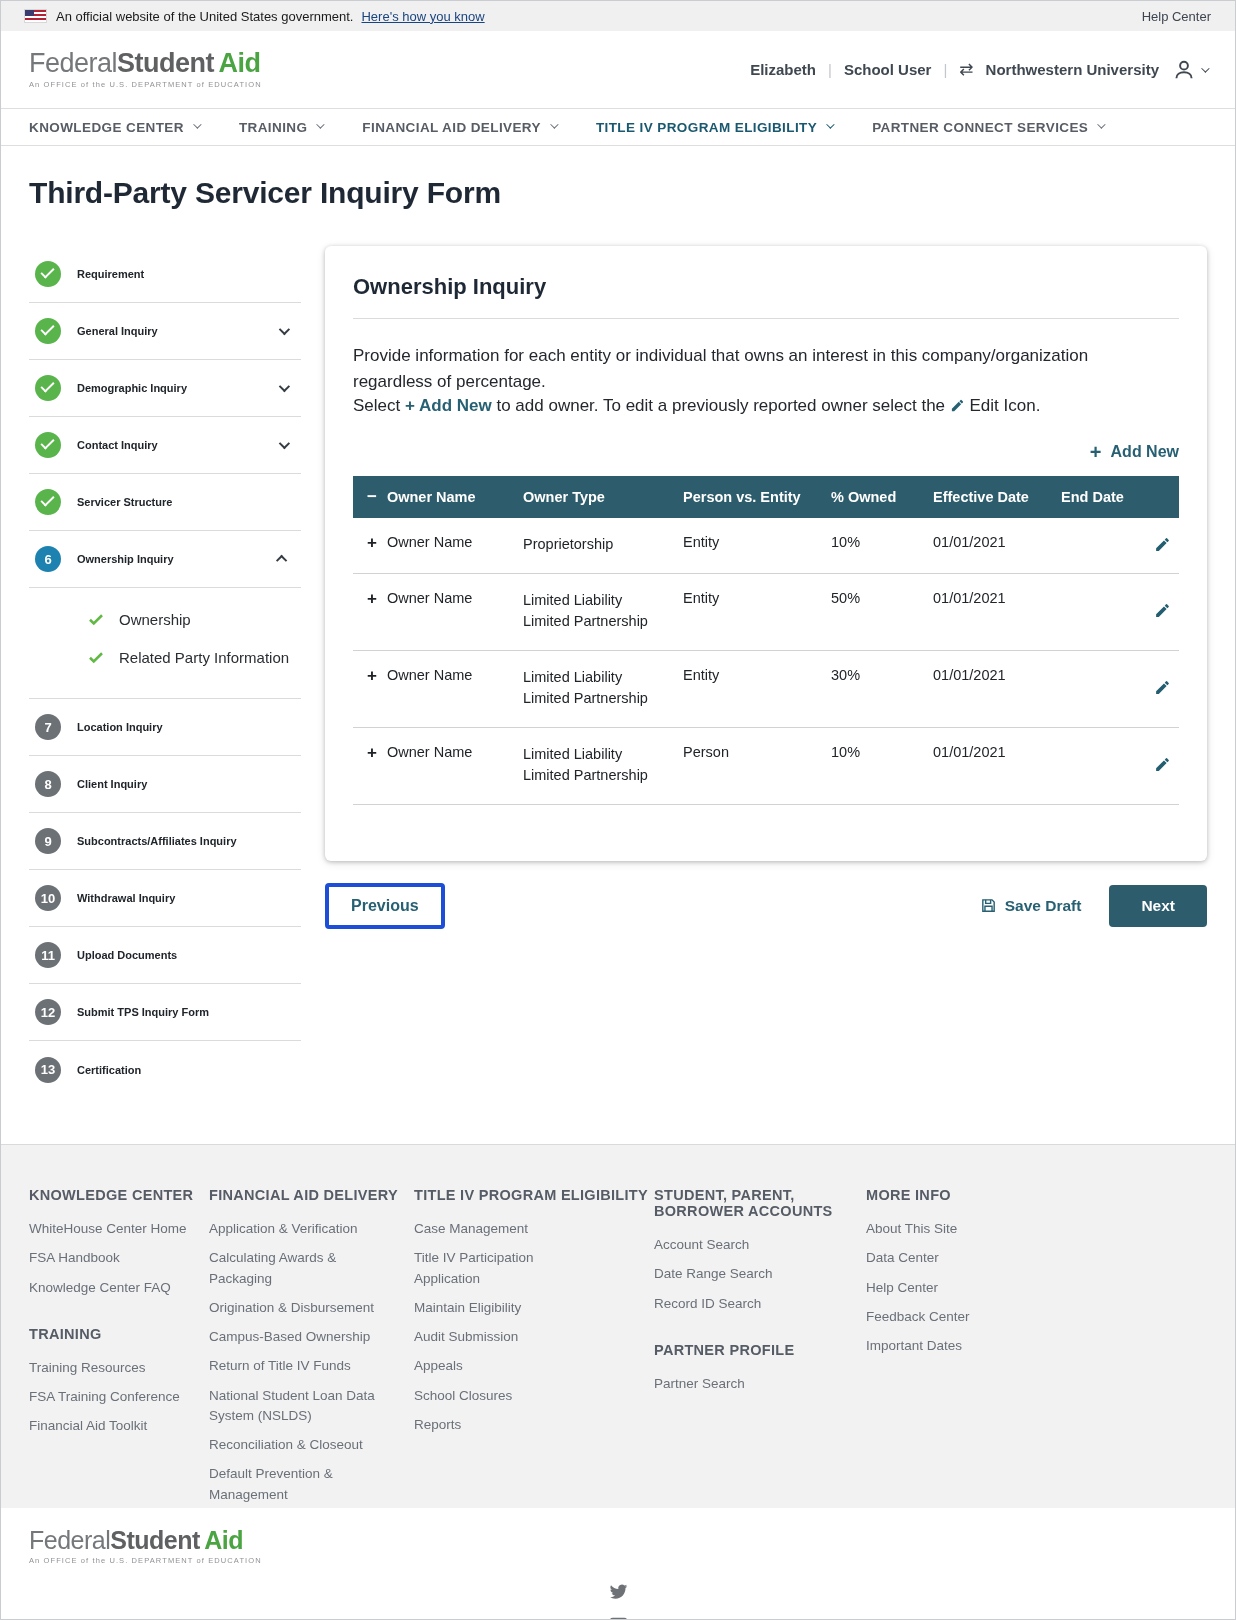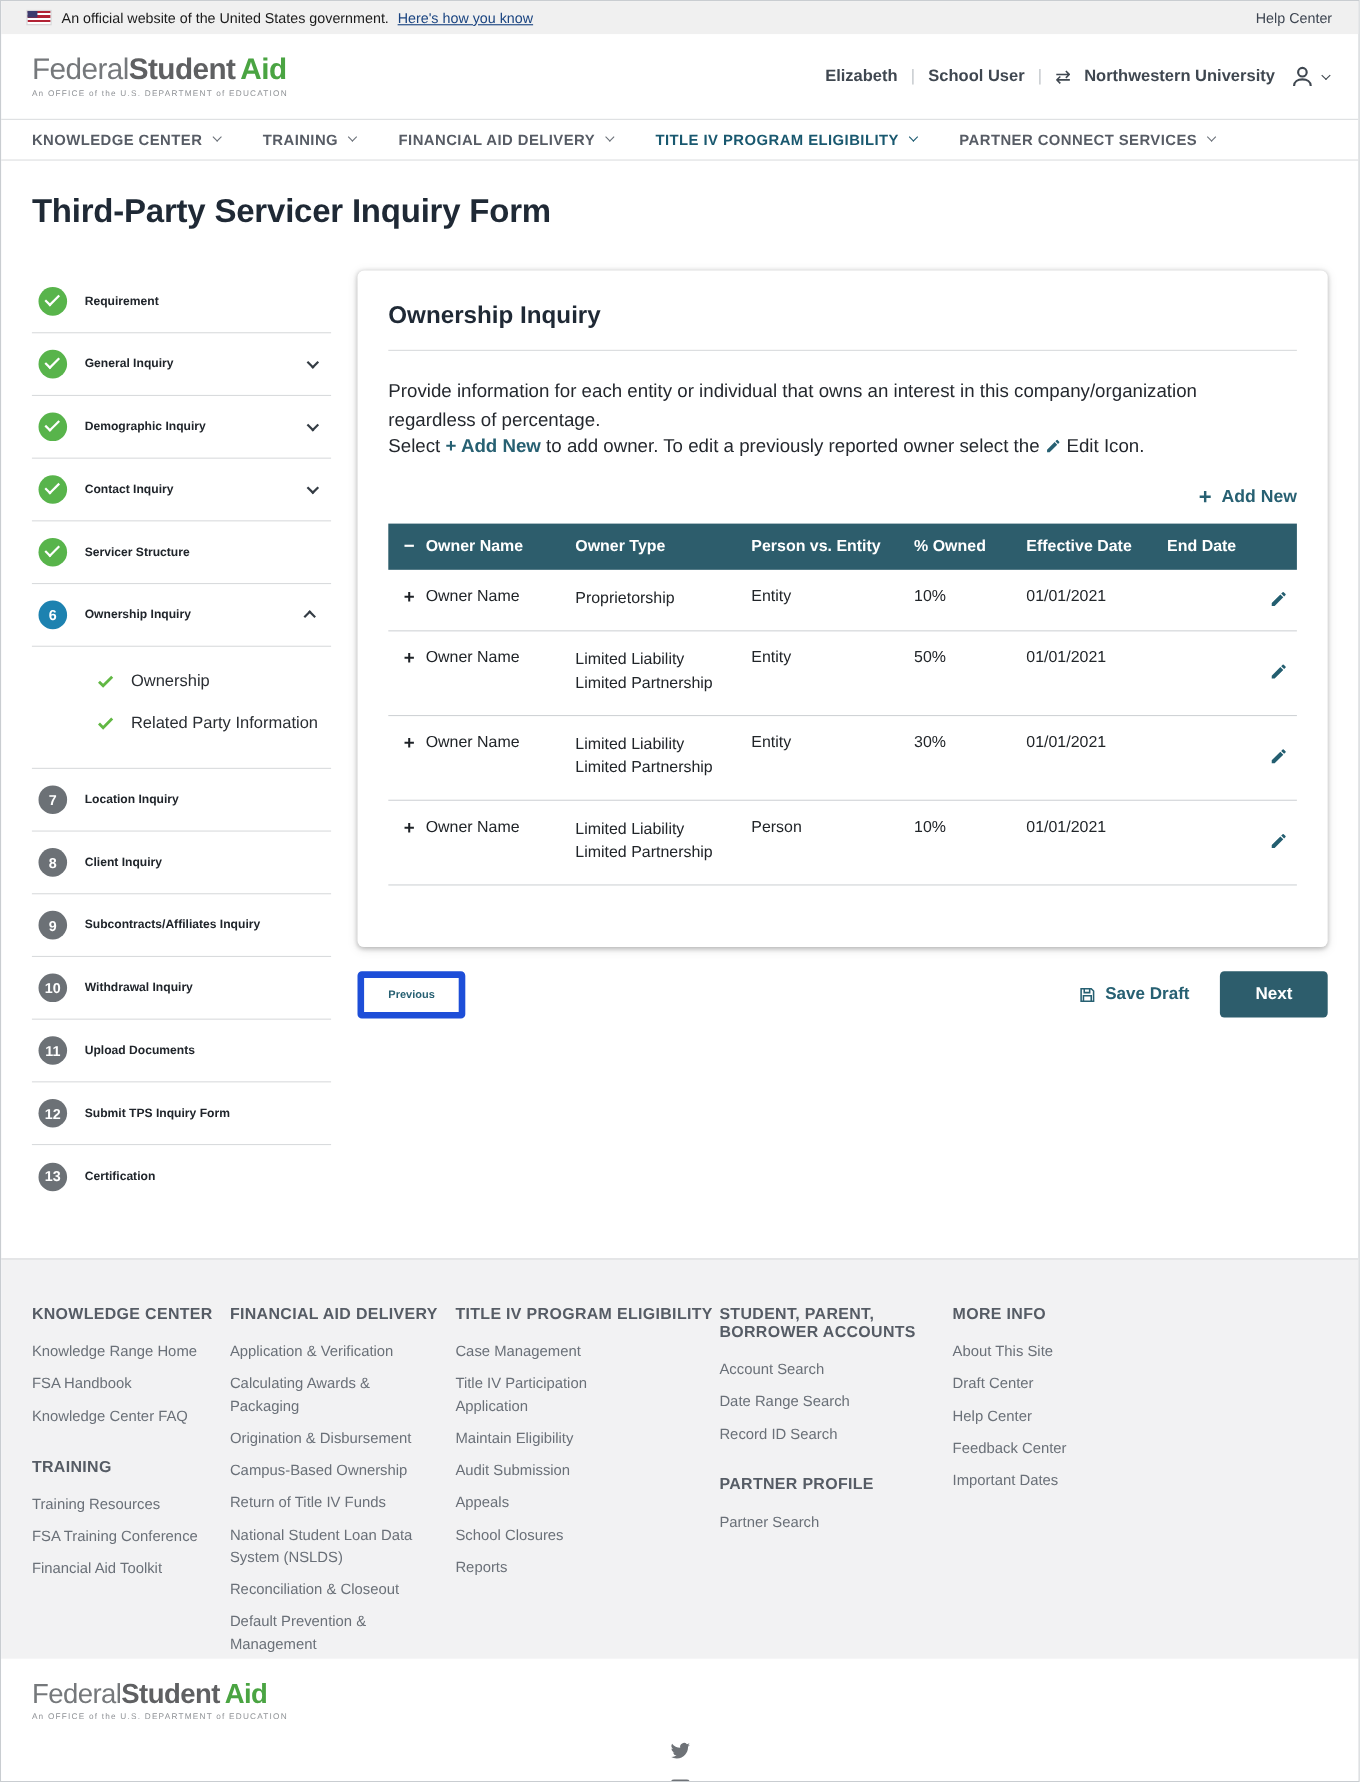--- a/index.html
+++ b/index.html
@@ -83,22 +83,22 @@
   .thead .th:first-child { display:flex; align-items:center; gap:10px; padding-left:14px; }
   .minus-glyph { font-size:17px; font-weight:700; }
   .trow { align-items:start; padding:16px 0 18px; border-bottom:1px solid #d0d3d6; font-size:14.5px; color:#212529; }
   .td.name-cell { display:flex; align-items:center; gap:10px; padding-left:14px; }
   .plus-cell { font-size:17px; font-weight:700; color:#1d2126; cursor:pointer; line-height:1; }
   .td.wrap { line-height:1.45; padding-right:24px; }
   .td.edit-cell { display:flex; justify-content:flex-end; padding-right:8px; align-self:center; }
   .edit-btn { cursor:pointer; display:inline-flex; }
   
   .actions { display:flex; align-items:center; margin-top:22px; }
-  .btn-prev { background:#fff; border:6px solid #1d4ed8; border-radius:4px; color:#276072;
-    font-size:10px; font-weight:700; padding:10px 22px; cursor:pointer;
+  .btn-prev { background:#fff; border:4px solid #1d4ed8; border-radius:4px; color:#276072;
+    font-size:16px; font-weight:700; padding:10px 22px; cursor:pointer;
     font-family:"Liberation Sans", sans-serif; }
   .actions .spacer { flex:1; }
   .save-draft { display:flex; align-items:center; gap:8px; color:#276072; font-size:15.5px; font-weight:700;
     cursor:pointer; margin-right:28px; }
   .btn-next { background:#2d5d6c; border:none; border-radius:4px; color:#fff; font-size:15.5px; font-weight:700;
     padding:12px 32px; cursor:pointer; font-family:"Liberation Sans", sans-serif; }
   
   .site-footer { background:#f2f2f3; border-top:1px solid #d8dadc; padding:42px 28px 30px;
     display:grid; grid-template-columns:180px 205px 240px 212px 1fr; height:364px; flex:none; }
   .fgroup h4 { font-size:14.5px; font-weight:700; color:#565c65; letter-spacing:0.3px; margin-bottom:16px; }
@@ -377,21 +377,21 @@
       </div>
     </div>
   </div>
 </div>
 
 <div class="site-footer">
   <div class="fcol">
     <div class="fgroup">
       <h4>KNOWLEDGE CENTER</h4>
       <div>
-          <div class="flink">Knowledge Range Home</div>
+          <div class="flink">WhiteHouse Center Home</div>
           <div class="flink">FSA Handbook</div>
           <div class="flink">Knowledge Center FAQ</div>
         </div>
     </div>
     <div class="fgroup">
       <h4>TRAINING</h4>
       <div>
           <div class="flink">Training Resources</div>
           <div class="flink">FSA Training Conference</div>
           <div class="flink">Financial Aid Toolkit</div>
@@ -441,21 +441,21 @@
       <div>
           <div class="flink">Partner Search</div>
         </div>
     </div>
   </div>
   <div class="fcol">
     <div class="fgroup">
       <h4>MORE INFO</h4>
       <div>
           <div class="flink">About This Site</div>
-          <div class="flink">Draft Center</div>
+          <div class="flink">Data Center</div>
           <div class="flink">Help Center</div>
           <div class="flink">Feedback Center</div>
           <div class="flink">Important Dates</div>
         </div>
     </div>
   </div>
 </div>
 
 <div class="bottom-bar">
   <div class="logo">

